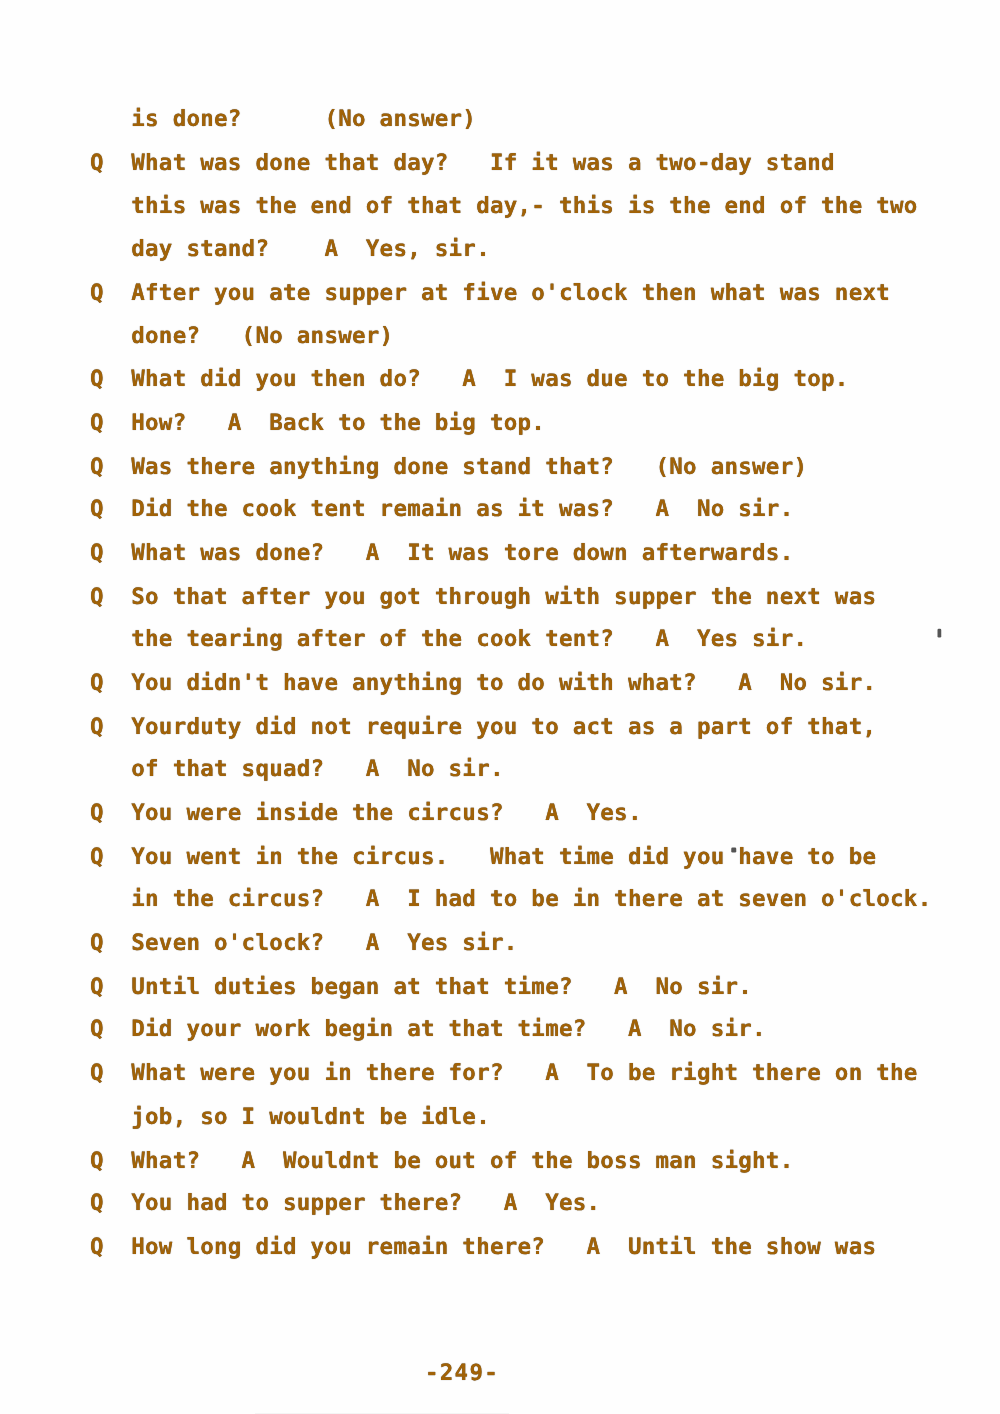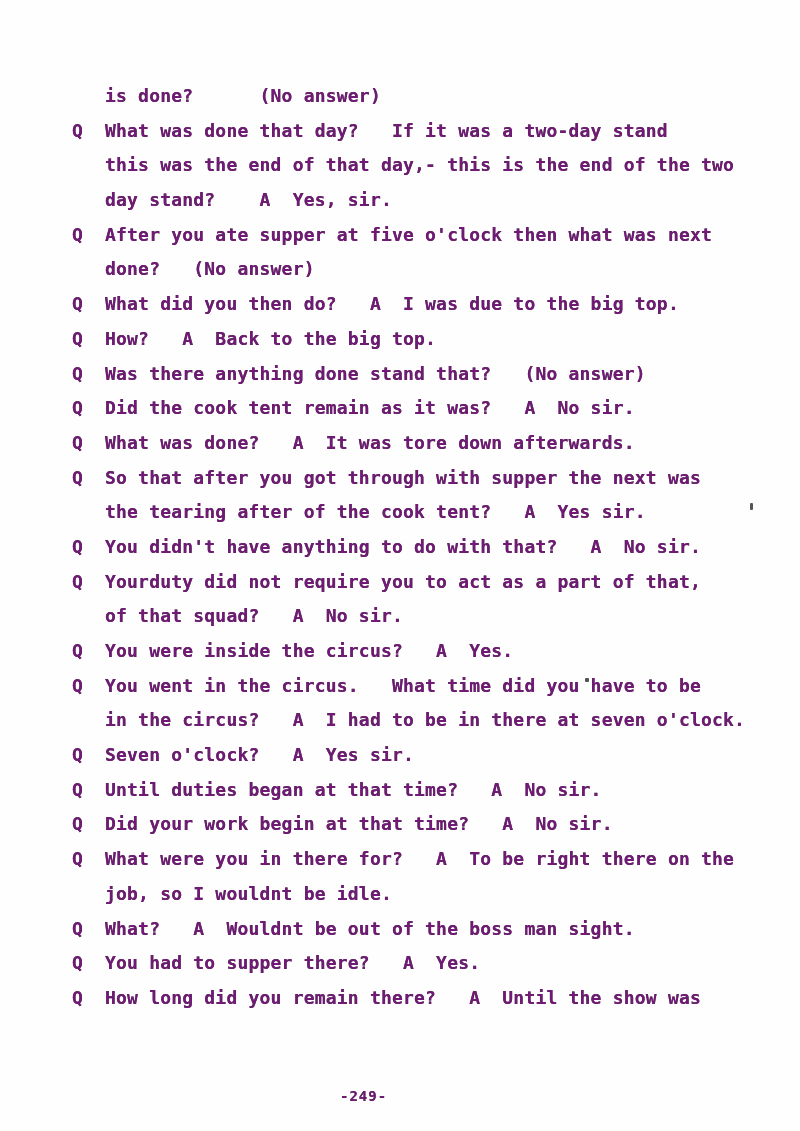--- a/index.html
+++ b/index.html
@@ -7,21 +7,21 @@
     padding: 0;
     background: #e8e8e8;
   }
   .page {
     position: relative;
     width: 800px;
     height: 1131px;
     background: #fefefe;
     overflow: hidden;
     font-family: "DejaVu Sans Mono", "Liberation Mono", monospace;
-    color: #701a75;
+    color: #a16207;
   }
   .transcript {
     position: absolute;
     left: 72px;
     top: 79px;
     width: 700px;
   }
   .line {
     height: 34.7px;
     line-height: 34.7px;
@@ -32,21 +32,21 @@
     text-shadow: 0 0 0.6px rgba(20,20,20,0.75);
   }
   .speaker {
     display: inline-block;
     width: 33px;
   }
   .footer {
     position: absolute;
     left: 340px;
     top: 1088px;
-    font-size: 14px;
+    font-size: 18px;
     font-weight: bold;
     letter-spacing: 1px;
     text-shadow: 0 0 0.6px rgba(20,20,20,0.75);
   }
   .speck {
     position: absolute;
     background: #2a2a2a;
     border-radius: 1px;
   }
   .speck-1 { left: 750px; top: 503px; width: 3px; height: 7px; opacity: 0.8; }
@@ -63,21 +63,21 @@
       <div class="line"><span class="speaker"></span><span class="text">day stand?    A  Yes, sir.</span></div>
       <div class="line"><span class="speaker">Q</span><span class="text">After you ate supper at five o'clock then what was next</span></div>
       <div class="line"><span class="speaker"></span><span class="text">done?   (No answer)</span></div>
       <div class="line"><span class="speaker">Q</span><span class="text">What did you then do?   A  I was due to the big top.</span></div>
       <div class="line"><span class="speaker">Q</span><span class="text">How?   A  Back to the big top.</span></div>
       <div class="line"><span class="speaker">Q</span><span class="text">Was there anything done stand that?   (No answer)</span></div>
       <div class="line"><span class="speaker">Q</span><span class="text">Did the cook tent remain as it was?   A  No sir.</span></div>
       <div class="line"><span class="speaker">Q</span><span class="text">What was done?   A  It was tore down afterwards.</span></div>
       <div class="line"><span class="speaker">Q</span><span class="text">So that after you got through with supper the next was</span></div>
       <div class="line"><span class="speaker"></span><span class="text">the tearing after of the cook tent?   A  Yes sir.</span></div>
-      <div class="line"><span class="speaker">Q</span><span class="text">You didn't have anything to do with that?   A  No sir.</span></div>
+      <div class="line"><span class="speaker">Q</span><span class="text">You didn't have anything to do with what?   A  No sir.</span></div>
       <div class="line"><span class="speaker">Q</span><span class="text">Yourduty did not require you to act as a part of that,</span></div>
       <div class="line"><span class="speaker"></span><span class="text">of that squad?   A  No sir.</span></div>
       <div class="line"><span class="speaker">Q</span><span class="text">You were inside the circus?   A  Yes.</span></div>
       <div class="line"><span class="speaker">Q</span><span class="text">You went in the circus.   What time did you have to be</span></div>
       <div class="line"><span class="speaker"></span><span class="text">in the circus?   A  I had to be in there at seven o'clock.</span></div>
       <div class="line"><span class="speaker">Q</span><span class="text">Seven o'clock?   A  Yes sir.</span></div>
       <div class="line"><span class="speaker">Q</span><span class="text">Until duties began at that time?   A  No sir.</span></div>
       <div class="line"><span class="speaker">Q</span><span class="text">Did your work begin at that time?   A  No sir.</span></div>
       <div class="line"><span class="speaker">Q</span><span class="text">What were you in there for?   A  To be right there on the</span></div>
       <div class="line"><span class="speaker"></span><span class="text">job, so I wouldnt be idle.</span></div>

